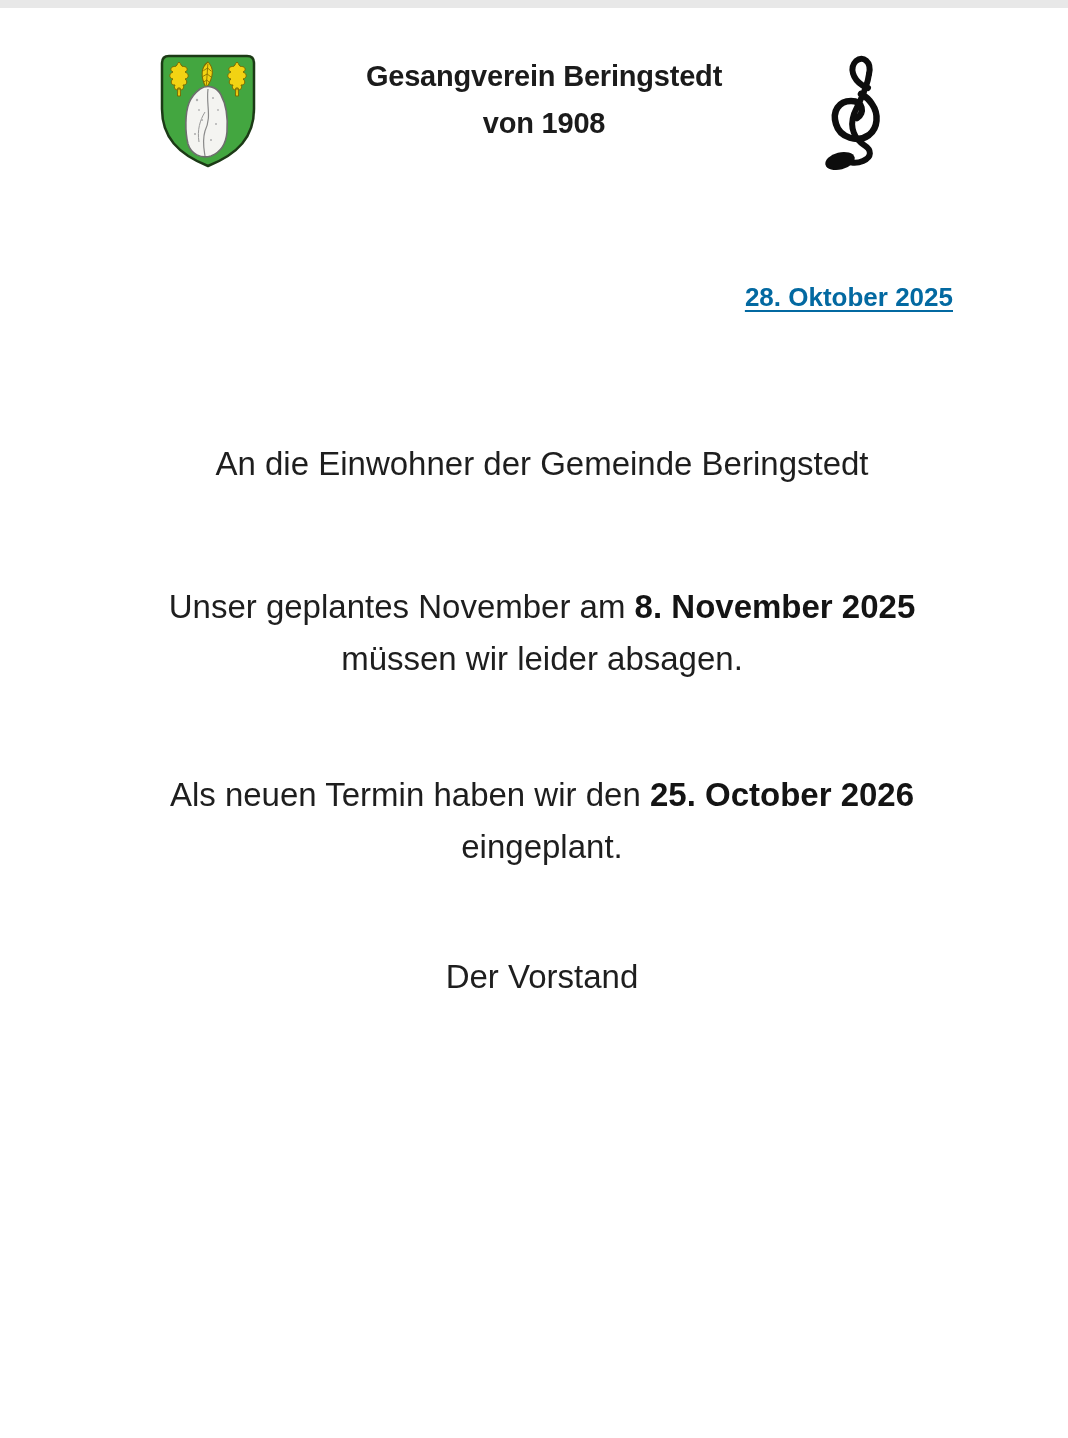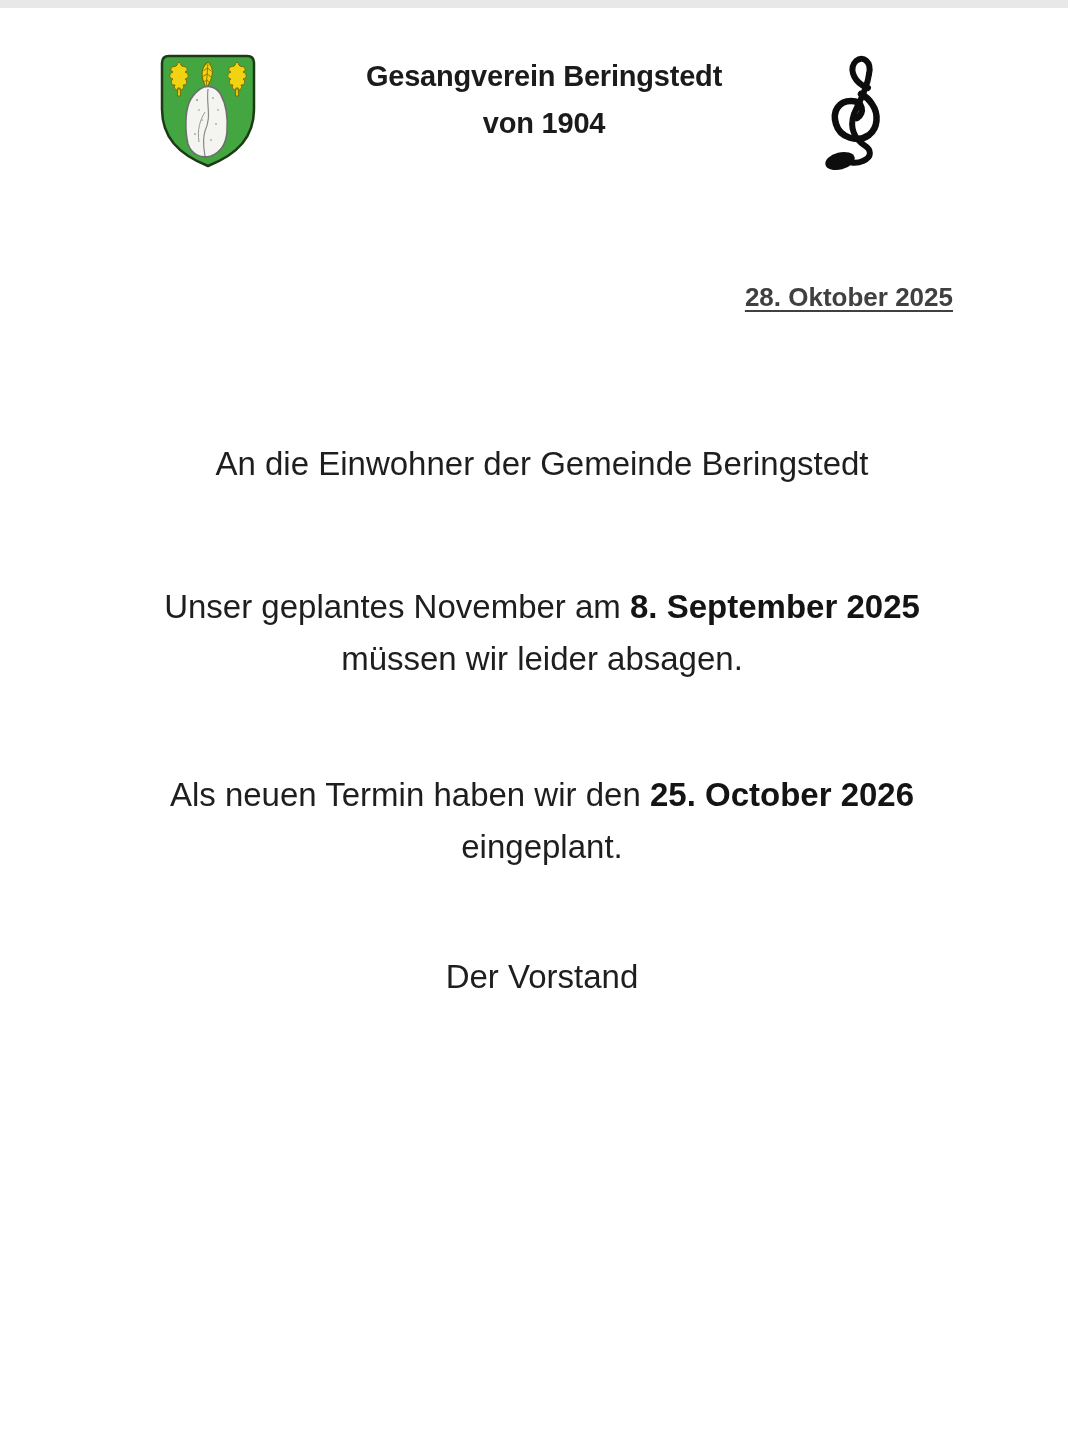--- a/index.html
+++ b/index.html
@@ -17,21 +17,21 @@
   .title-block{
     position:absolute;left:284px;top:45px;width:520px;
     text-align:center;font-weight:700;font-size:29px;line-height:47px;
     color:#1b1b1b;letter-spacing:-0.2px;
   }
   .clef{position:absolute;left:802px;top:40px;width:100px;height:138px;}
   
   .date-line{
     position:absolute;top:272px;right:115px;
     font-size:26px;line-height:34px;font-weight:700;
-    color:#404040;
+    color:#0369a1;
     text-decoration:underline;
     text-decoration-thickness:2px;
     text-underline-offset:4px;
     text-align:center;
   }
   
   .bodyline{
     position:absolute;left:14px;width:1056px;
     text-align:center;
     font-size:33px;line-height:52px;
@@ -84,38 +84,38 @@
         <circle cx="40" cy="82" r="1.1"></circle>
           <circle cx="56" cy="88" r="1"></circle>
         <circle cx="44" cy="58" r="0.9"></circle>
           <circle cx="63" cy="58" r="0.9"></circle>
       </g>
     </g>
   </svg>
 
   <div class="title-block">
     <div>Gesangverein Beringstedt</div>
-    <div>von 1904</div>
+    <div>von 1908</div>
   </div>
 
   <svg class="clef" viewBox="0 0 100 130" xmlns="http://www.w3.org/2000/svg" aria-hidden="true">
     <g stroke="#0d0d0d" stroke-linecap="round" fill="none">
       <path stroke-width="6" d="M67,22 C65,38 57,50 52,62 C47,76 53,87 62,93 C70,98 70,105 61,109 C54,112 47,111 44,108"></path>
       <path stroke-width="6" d="M67,22 C70,10 61,3 54,9 C47,16 51,27 60,33 C62,34.5 64,35 66,36"></path>
       <path stroke-width="6.5" d="M55,66 C63,61 61,49 49,49 C37,49 30,59 34,72 C38,86 56,91 67,83 C76,76 77,62 70,52 C67,47.5 63,44 59,42"></path>
     </g>
     <ellipse cx="38" cy="109" rx="15" ry="8.5" transform="rotate(-14 38 109)" fill="#0d0d0d"></ellipse>
   </svg>
 
   <div class="date-line">28. Oktober 2025</div>
 
   <p class="bodyline salutation">An die Einwohner der Gemeinde Beringstedt</p>
 
   <p class="bodyline para-cancel">
-    <span class="ln"><span>Unser geplantes November am </span><strong>8. September 2025</strong></span>
+    <span class="ln"><span>Unser geplantes November am </span><strong>8. November 2025</strong></span>
     <span class="ln">müssen wir leider absagen.</span>
   </p>
 
   <p class="bodyline para-resched">
     <span class="ln"><span>Als neuen Termin haben wir den </span><strong>25. October 2026</strong></span>
     <span class="ln">eingeplant.</span>
   </p>
 
   <p class="bodyline signature">Der Vorstand</p>
 

